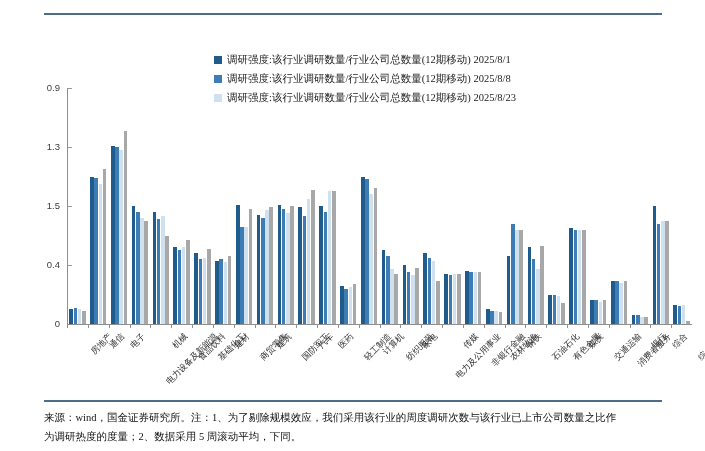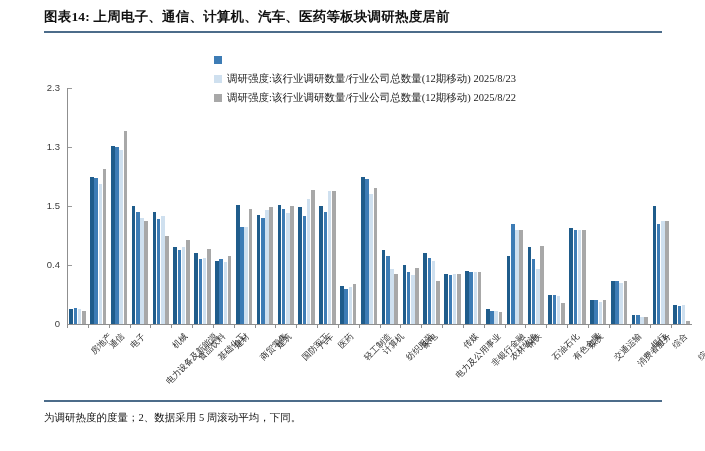--- a/index.html
+++ b/index.html
@@ -146,50 +146,50 @@
     line-height: 19px;
     color: #111111;
   }
 </style>
 </head>
 <body>
 
 <div id="page">
 
   <div class="title-bar">
-    <div class="title-text">图表14: 上周电子、通信、计算机、汽车、医药等板块调研热度居前</div>
     <div class="title-rule"></div>
   </div>
 
   <div class="legend" id="legend">
       <div class="legend-item">
+        <span class="legend-swatch" style="background: rgb(31, 92, 139);"></span>
+        <span class="legend-label">调研强度:该行业调研数量/行业公司总数量(12期移动) 2025/8/1</span>
+      </div>
+      <div class="legend-item">
         <span class="legend-swatch" style="background: rgb(61, 124, 181);"></span>
+        <span class="legend-label">调研强度:该行业调研数量/行业公司总数量(12期移动) 2025/8/8</span>
       </div>
       <div class="legend-item">
         <span class="legend-swatch" style="background: rgb(207, 224, 239);"></span>
         <span class="legend-label">调研强度:该行业调研数量/行业公司总数量(12期移动) 2025/8/23</span>
-      </div>
-      <div class="legend-item">
-        <span class="legend-swatch" style="background: rgb(168, 168, 168);"></span>
-        <span class="legend-label">调研强度:该行业调研数量/行业公司总数量(12期移动) 2025/8/22</span>
       </div>
     </div>
 
   <div class="plot-wrap">
     <div class="axis-y" id="axis-y" style="left: 67px; top: 88px; height: 237px;"></div>
     <div class="axis-x" id="axis-x" style="left: 67px; top: 324px; width: 625px;"></div>
     <div id="yaxis">
         <div class="axis-label" style="left: 34px; top: 318px;">0</div>
         <div class="axis-label" style="left: 34px; top: 259px;">0.4</div>
         <div class="gridline-tick" style="left: 68px; top: 265px;"></div>
         <div class="axis-label" style="left: 34px; top: 200px;">1.5</div>
         <div class="gridline-tick" style="left: 68px; top: 206px;"></div>
         <div class="axis-label" style="left: 34px; top: 141px;">1.3</div>
         <div class="gridline-tick" style="left: 68px; top: 147px;"></div>
-        <div class="axis-label" style="left: 34px; top: 82px;">2.3</div>
+        <div class="axis-label" style="left: 34px; top: 82px;">0.9</div>
         <div class="gridline-tick" style="left: 68px; top: 88px;"></div>
       </div>
     <div class="bars-layer" id="bars">
         <div class="bar" style="left: 69.3167px; width: 3.6px; height: 14.75px; bottom: 76px; background: rgb(31, 92, 139);"></div>
         <div class="bar" style="left: 73.5167px; width: 3.6px; height: 16.225px; bottom: 76px; background: rgb(61, 124, 181);"></div>
         <div class="bar" style="left: 77.7167px; width: 3.6px; height: 14.75px; bottom: 76px; background: rgb(207, 224, 239);"></div>
         <div class="bar" style="left: 81.9167px; width: 3.6px; height: 13.275px; bottom: 76px; background: rgb(168, 168, 168);"></div>
         <div class="bar" style="left: 90.15px; width: 3.6px; height: 147.5px; bottom: 76px; background: rgb(31, 92, 139);"></div>
         <div class="bar" style="left: 94.35px; width: 3.6px; height: 146.025px; bottom: 76px; background: rgb(61, 124, 181);"></div>
         <div class="bar" style="left: 98.55px; width: 3.6px; height: 140.125px; bottom: 76px; background: rgb(207, 224, 239);"></div>
@@ -366,16 +366,17 @@
         <div class="xlabel" style="left: 643.917px; top: 331px;">银行</div>
         <div class="xtick" style="left: 650.333px; top: 325px; height: 3px;"></div>
         <div class="xlabel" style="left: 664.75px; top: 331px;">综合</div>
         <div class="xtick" style="left: 671.167px; top: 325px; height: 3px;"></div>
         <div class="xlabel" style="left: 685.583px; top: 331px;">综合金融</div>
       </div>
   </div>
 
   <div class="footer-rule"></div>
   <div class="footer-text">
+    <div>来源：wind，国金证券研究所。注：1、为了剔除规模效应，我们采用该行业的周度调研次数与该行业已上市公司数量之比作</div>
     <div>为调研热度的度量；2、数据采用 5 周滚动平均，下同。</div>
   </div>
 
 </div>
 
 </body></html>

